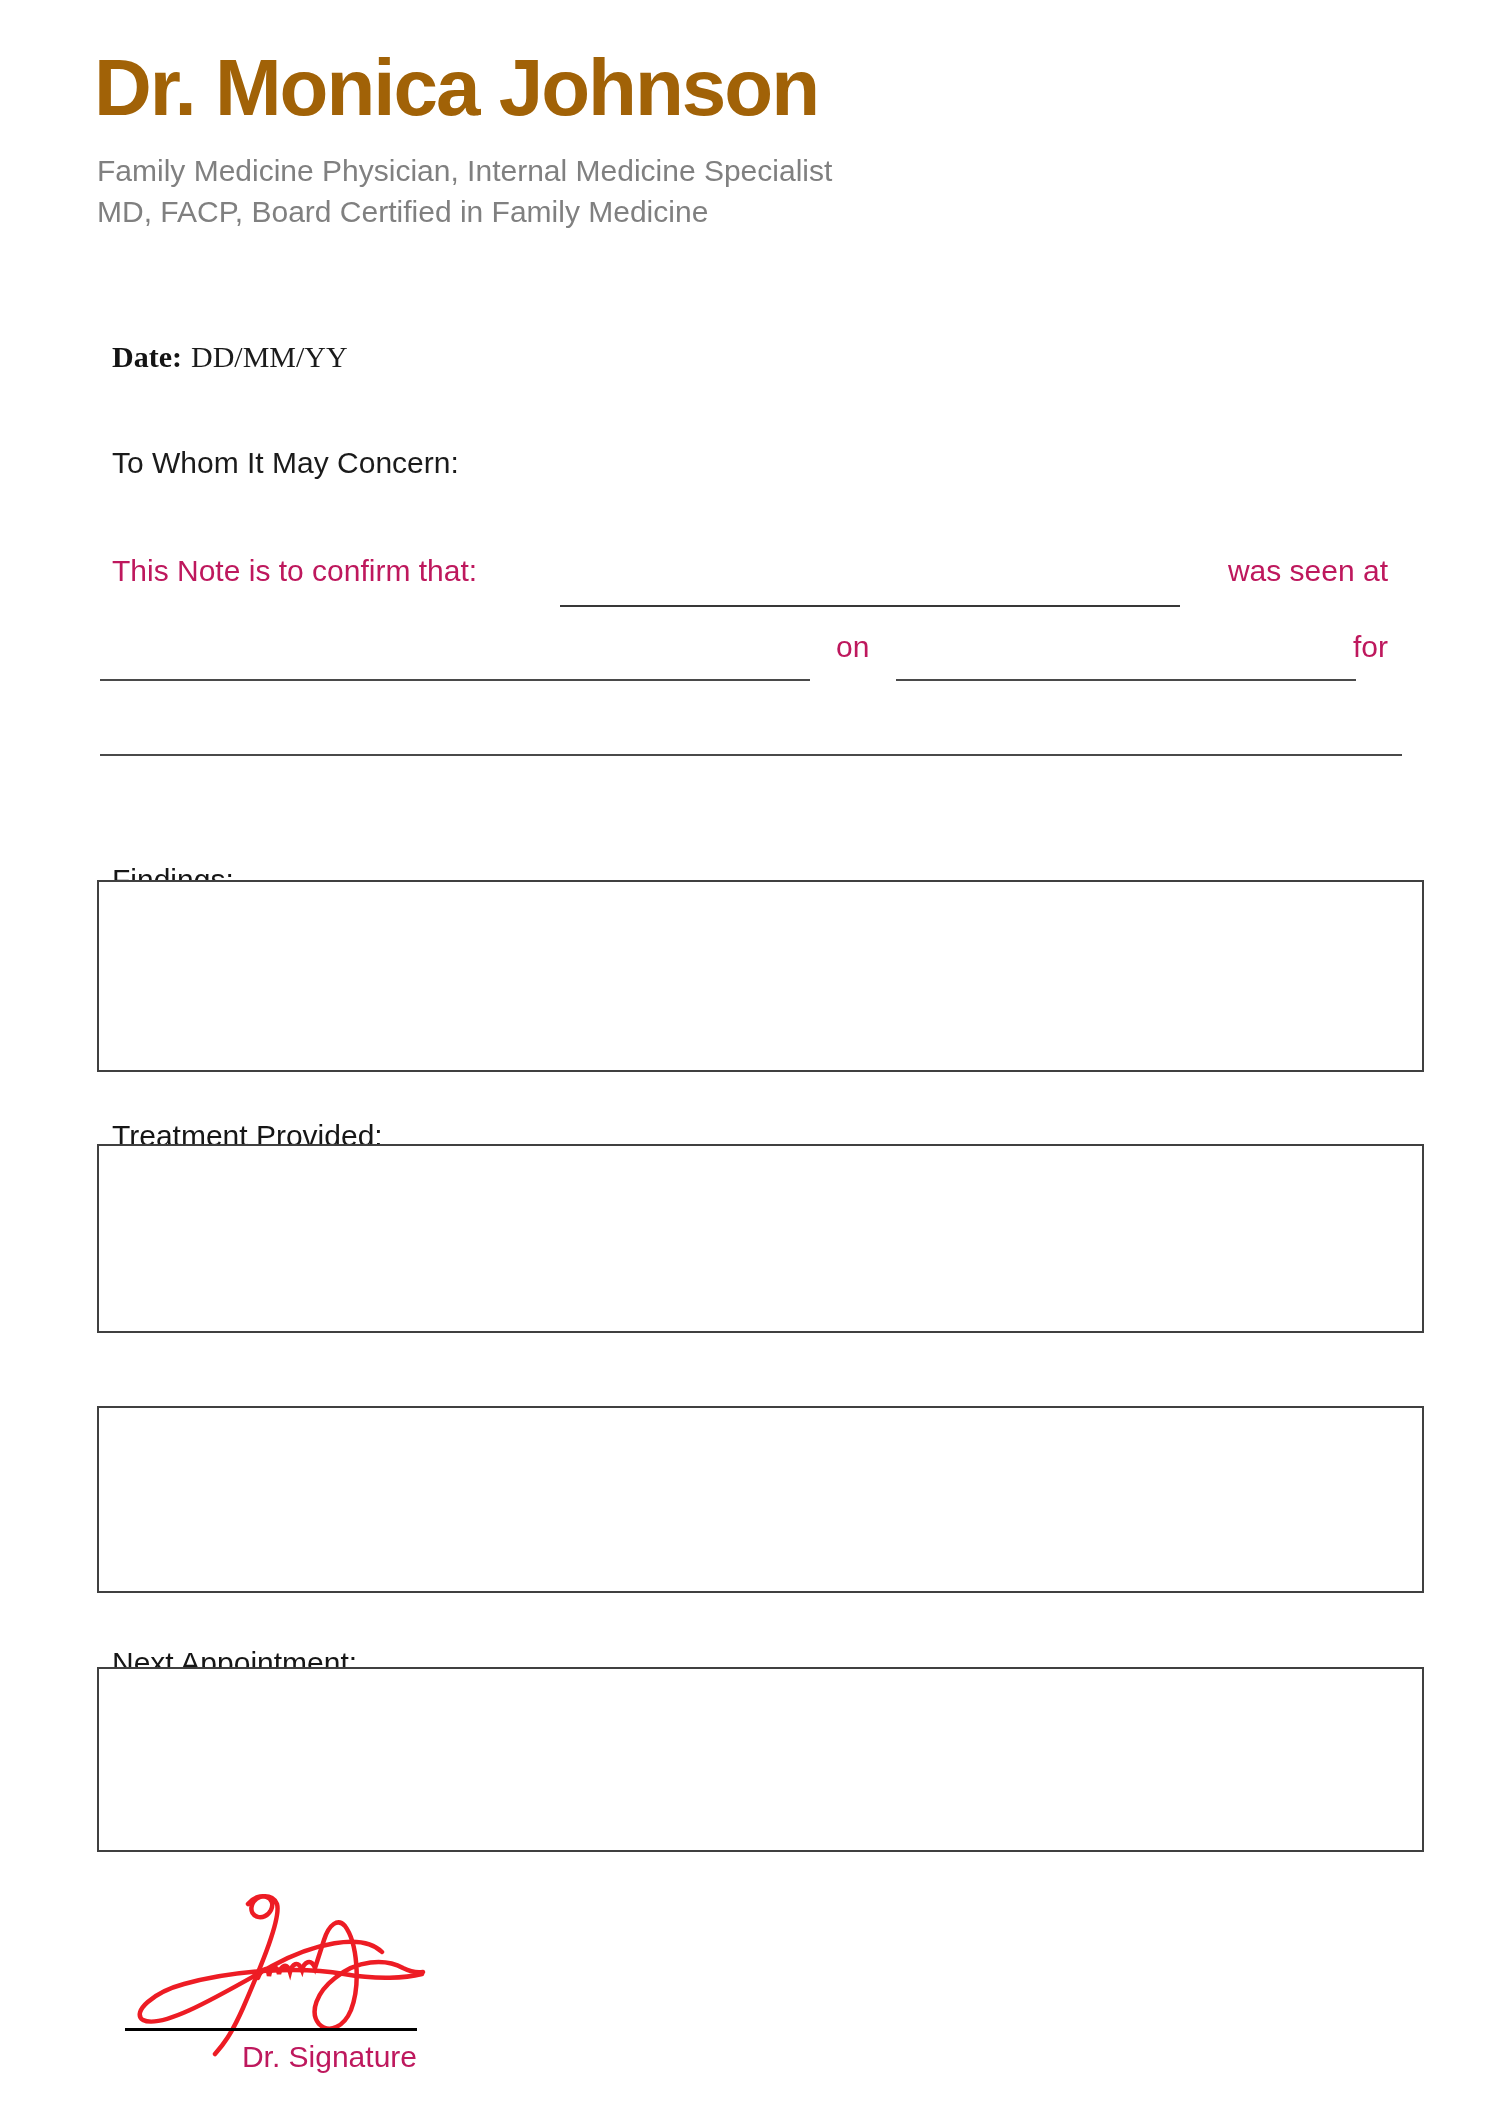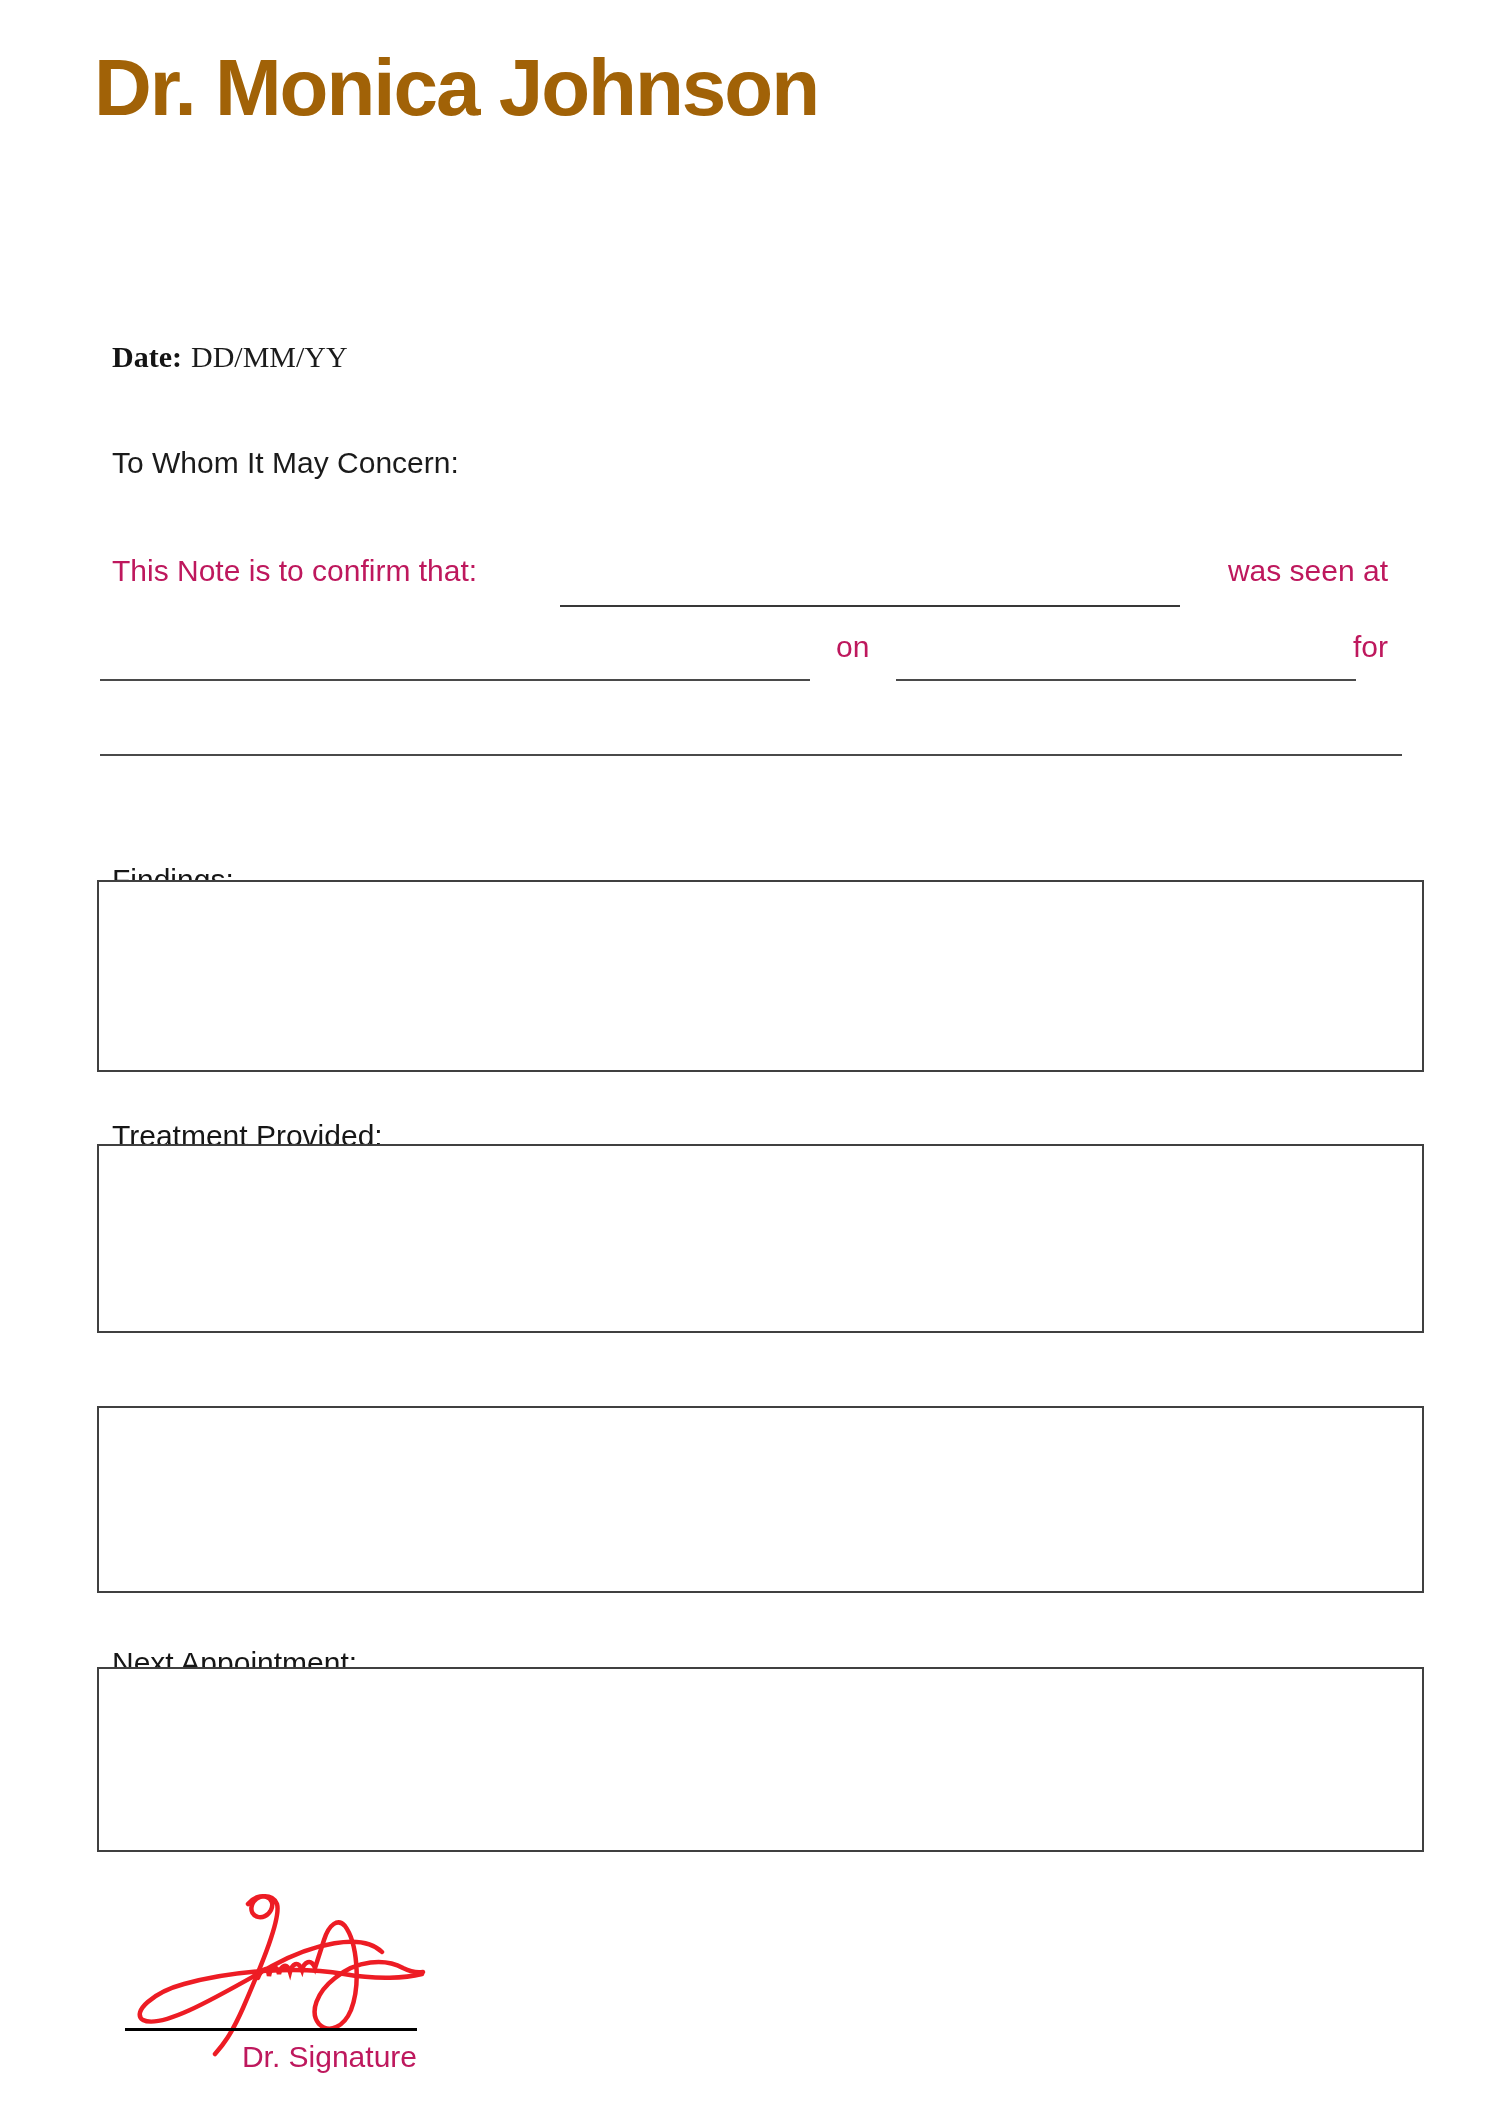--- a/index.html
+++ b/index.html
@@ -58,20 +58,22 @@
   .sig-label { left: 125px; top: 2040px; width: 292px; text-align: right; font-size: 30px; color: #be185d; white-space: nowrap; }
 </style>
 </head>
 <body>
 
 <div class="page">
 
   <h1 class="abs doc-name">Dr. Monica Johnson</h1>
 
   <div class="abs credentials">
+    <div>Family Medicine Physician, Internal Medicine Specialist</div>
+    <div>MD, FACP, Board Certified in Family Medicine</div>
   </div>
 
   <div class="abs date-line">
     <span class="lbl">Date:</span><span class="val">DD/MM/YY</span>
   </div>
 
   <div class="abs salutation">To Whom It May Concern:</div>
 
   <div>
     <span class="abs confirm-text t-lead">This Note is to confirm that:</span>

